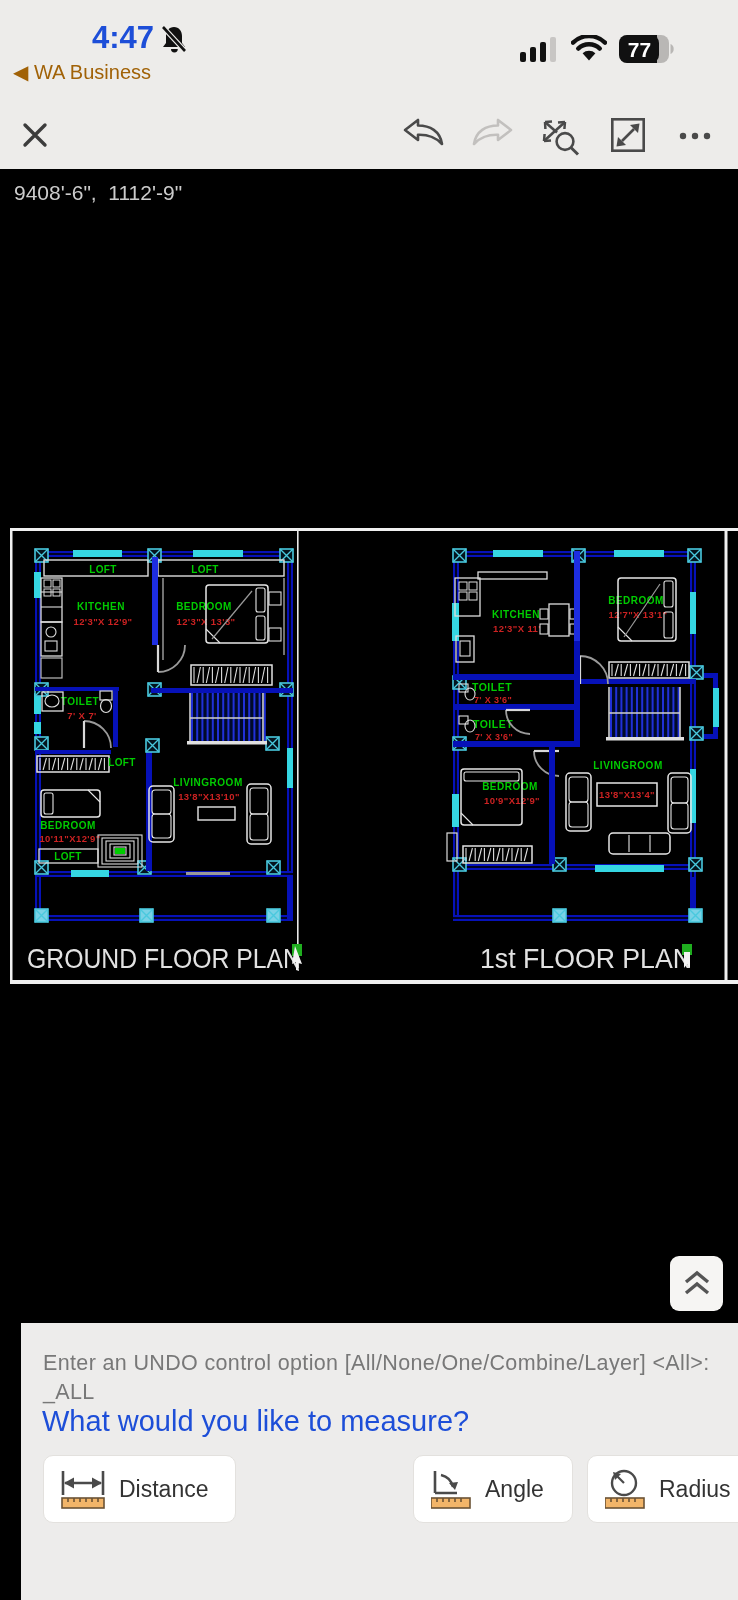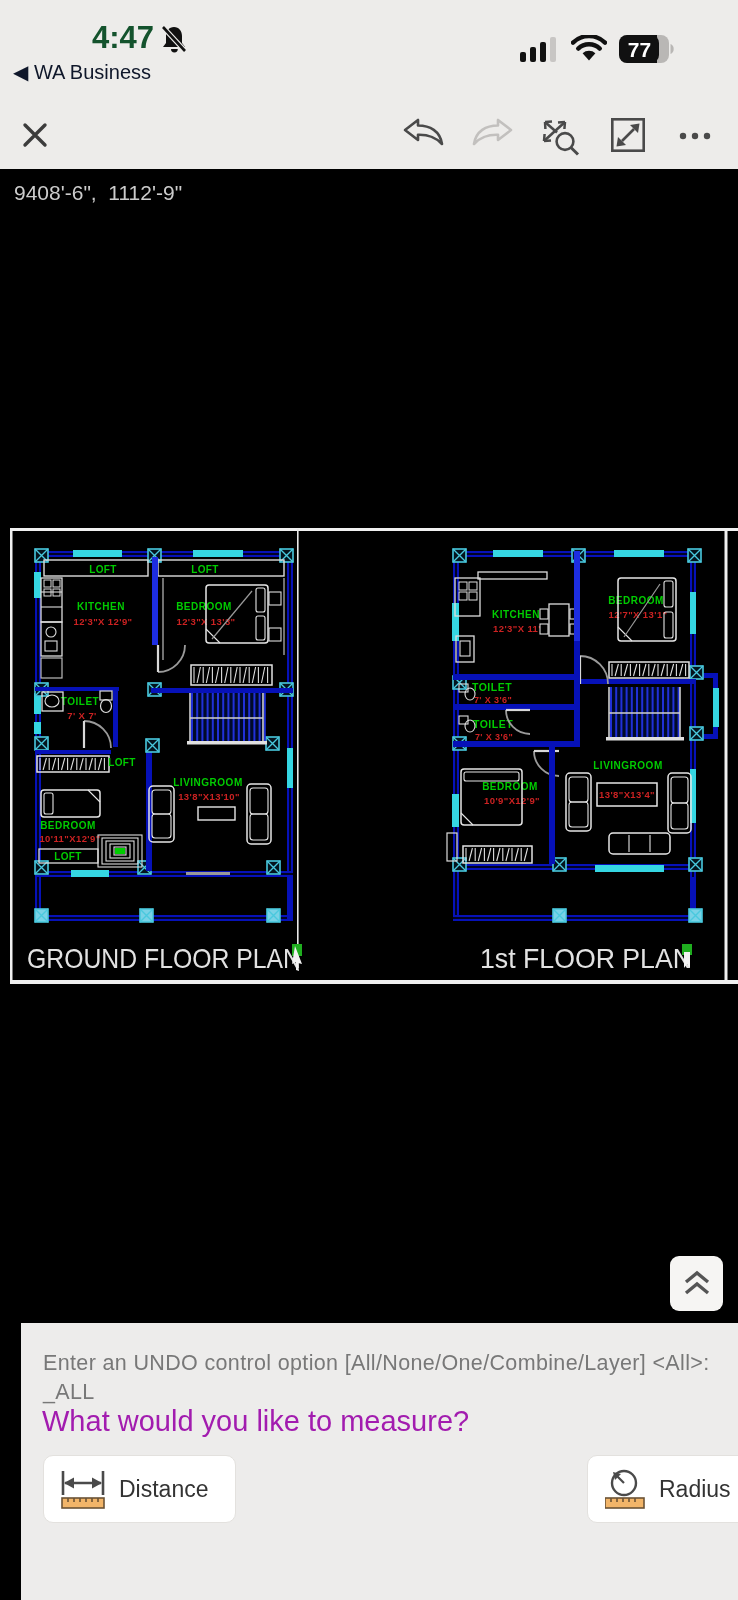--- a/index.html
+++ b/index.html
@@ -11,30 +11,30 @@
   .btnrow{position:absolute;top:132px;left:0;width:738px;height:68px;}
   .mbtn{position:absolute;height:68px;background:#fff;border:1px solid #e3e1de;border-radius:10px;box-sizing:border-box;display:flex;align-items:center;}
   .mbtn .lbl{font-size:23px;color:#333;margin-left:14px;}
 </style>
 </head>
 <body>
 <div id="page">
 
   <div id="header">
 
-    <div class="abs" style="left:92px;top:20px;font-size:31px;font-weight:bold;color:#14532d;letter-spacing:0px;">4:47</div>
+    <div class="abs" style="left:92px;top:20px;font-size:31px;font-weight:bold;color:#1d4ed8;letter-spacing:0px;">4:47</div>
 
     <svg class="abs" style="left:158px;top:24px;" width="32" height="30" viewBox="0 0 32 30">
       <path d="M16 3 C11 3 8 7 8 12 L8 19 L5 23 L27 23 L24 19 L24 12 C24 7 21 3 16 3 Z" fill="#111"></path>
       <path d="M13 25 a3.4 3.4 0 0 0 6.8 0 Z" fill="#111"></path>
       <line x1="4" y1="2" x2="28" y2="28" stroke="#edecea" stroke-width="5"></line>
       <line x1="5" y1="3" x2="27" y2="27" stroke="#111" stroke-width="2.6"></line>
     </svg>
 
-    <div class="abs" style="left:13px;top:60px;font-size:20px;color:#0f172a;">◀ WA Business</div>
+    <div class="abs" style="left:13px;top:60px;font-size:20px;color:#a16207;">◀ WA Business</div>
 
     <svg class="abs" style="left:520px;top:36px;" width="42" height="28" viewBox="0 0 42 28">
       <rect x="0" y="16" width="6" height="10" rx="2" fill="#111"></rect>
       <rect x="10" y="11" width="6" height="15" rx="2" fill="#111"></rect>
       <rect x="20" y="6" width="6" height="20" rx="2" fill="#111"></rect>
       <rect x="30" y="1" width="6" height="25" rx="2" fill="#c8c6c4"></rect>
     </svg>
 
     <svg class="abs" style="left:571px;top:35px;" width="36" height="28" viewBox="0 0 36 28">
       <path d="M18 25.5 L11.6 18.3 a9.6 9.6 0 0 1 12.8 0 Z" fill="#111"></path>
@@ -737,40 +737,52 @@
   <div class="abs" style="left:670px;top:1256px;width:53px;height:55px;background:#f6f5f3;border-radius:9px;">
     <svg style="position:absolute;left:13px;top:13px;" width="28" height="29" viewBox="0 0 28 29">
       <path d="M3 13 L14 4 L25 13 M3 24 L14 15 L25 24" fill="none" stroke="#555" stroke-width="3.4"></path>
     </svg>
   </div>
 
   <div id="bottom">
 
     <div class="abs" style="left:22px;top:26px;width:710px;font-size:21.5px;letter-spacing:0.35px;line-height:29px;color:#787878;">Enter an UNDO control option [All/None/One/Combine/Layer] &lt;All&gt;:<br>_ALL</div>
 
-    <div class="abs" style="left:21px;top:82px;font-size:29px;color:#a21caf;">What would you like to measure?</div>
+    <div class="abs" style="left:21px;top:82px;font-size:29px;color:#1d4ed8;">What would you like to measure?</div>
 
     <div class="btnrow">
 
       <div class="mbtn" style="left:22px;top:0;width:193px;">
         <svg style="margin-left:17px;" width="44" height="40" viewBox="0 0 44 40">
           <line x1="2" y1="2" x2="2" y2="26" stroke="#4a4a4a" stroke-width="2.6"></line>
           <line x1="42" y1="2" x2="42" y2="26" stroke="#4a4a4a" stroke-width="2.6"></line>
           <line x1="4" y1="14" x2="40" y2="14" stroke="#4a4a4a" stroke-width="2.6"></line>
           <path d="M3 14 L13 8.5 L13 19.5 Z" fill="#4a4a4a"></path>
           <path d="M41 14 L31 8.5 L31 19.5 Z" fill="#4a4a4a"></path>
           <g transform="translate(1,29)">
             <rect x="0" y="0" width="42" height="10" fill="#f2b569" stroke="#6b5335" stroke-width="1.6"></rect>
             <path d="M6 0 v4 M12 0 v4 M18 0 v4 M24 0 v4 M30 0 v4 M36 0 v4" stroke="#6b5335" stroke-width="1.6"></path>
           </g>
         </svg>
         <span class="lbl">Distance</span>
       </div>
 
 
+      <div class="mbtn" style="left:392px;top:0;width:160px;">
+        <svg style="margin-left:17px;" width="40" height="40" viewBox="0 0 40 40">
+          <path d="M4 2 L4 24 M4 24 L26 24" stroke="#4a4a4a" stroke-width="2.6" fill="none"></path>
+          <path d="M10 6 A 16 16 0 0 1 22 18" fill="none" stroke="#4a4a4a" stroke-width="2.4"></path>
+          <path d="M24 21 L18 14 L27 13 Z" fill="#4a4a4a"></path>
+          <g transform="translate(0,29)">
+            <rect x="0" y="0" width="39" height="10" fill="#f2b569" stroke="#6b5335" stroke-width="1.6"></rect>
+            <path d="M6 0 v4 M12 0 v4 M18 0 v4 M24 0 v4 M30 0 v4" stroke="#6b5335" stroke-width="1.6"></path>
+          </g>
+        </svg>
+        <span class="lbl">Angle</span>
+      </div>
 
       <div class="mbtn" style="left:566px;top:0;width:172px;border-top-right-radius:0;border-bottom-right-radius:0;">
         <svg style="margin-left:17px;" width="40" height="40" viewBox="0 0 40 40">
           <circle cx="19" cy="14" r="12" fill="none" stroke="#4a4a4a" stroke-width="2.4"></circle>
           <line x1="19" y1="14" x2="10" y2="5" stroke="#4a4a4a" stroke-width="2.2"></line>
           <path d="M8 3 L16 5 L10 11 Z" fill="#4a4a4a"></path>
           <g transform="translate(0,29)">
             <rect x="0" y="0" width="39" height="10" fill="#f2b569" stroke="#6b5335" stroke-width="1.6"></rect>
             <path d="M6 0 v4 M12 0 v4 M18 0 v4 M24 0 v4 M30 0 v4" stroke="#6b5335" stroke-width="1.6"></path>
           </g>

